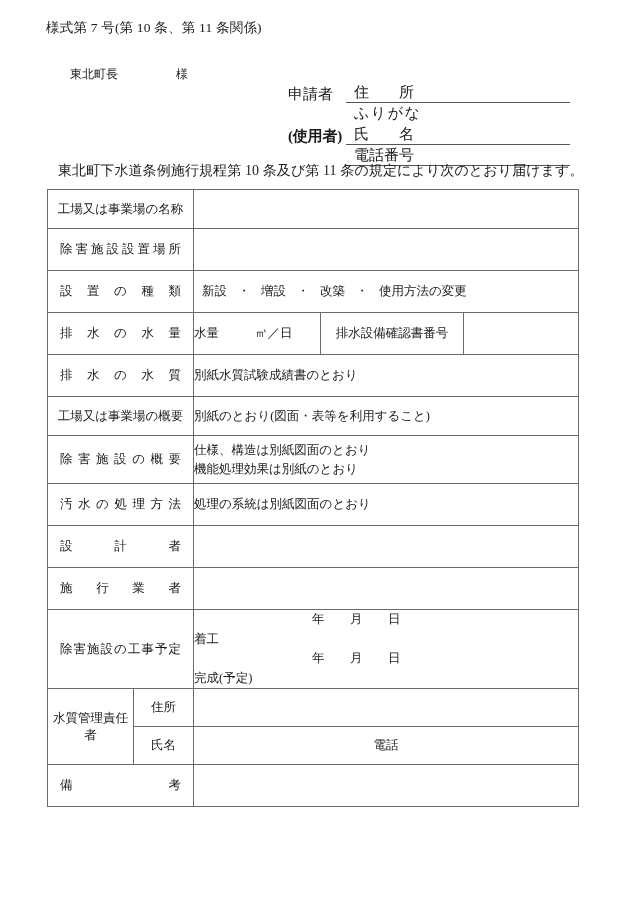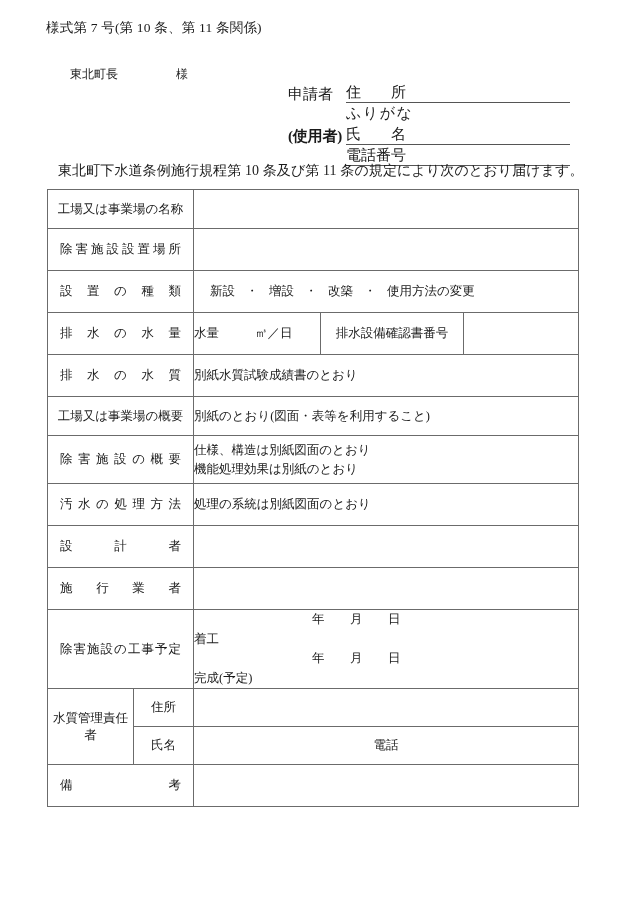--- a/index.html
+++ b/index.html
@@ -80,20 +80,21 @@
     align-items: flex-end;
     border-bottom: 1px solid #555;
     padding-bottom: 1px;
     line-height: 17px;
     min-width: 0;
   }
   .ap-field.noline { border-bottom: 1px solid transparent; }
   .ap-label {
     white-space: nowrap;
     flex: none;
+    margin-left: 8px;
   }
   .sp-kana { letter-spacing: 1.5px; }
 
   
   .lead {
     position: absolute;
     left: 58px;
     top: 162px;
     font-size: 14px;
     letter-spacing: .1px;
@@ -138,21 +139,21 @@
     line-height: 19px;
     padding: 4px 8px;
   }
   .cell-lines div { white-space: nowrap; }
 
   .kinds span.dot {
     display: inline-block;
     width: 34px;
     text-align: center;
   }
-  .kinds .first { margin-left: 16px; }
+  .kinds .first { margin-left: 8px; }
 
   .unit { margin-left: 36px; white-space: nowrap; }
 
   .w-amount { width: 127px; }
   .w-cert   { width: 143px; margin-left: 25px; }
 
   .date-line { display: flex; }
   .date-line .dlabel { width: 118px; flex: none; white-space: nowrap; margin-top: 20px; }
   .date-line .dy { width: 38px; flex: none; }
   .date-line .dm { width: 38px; flex: none; }

